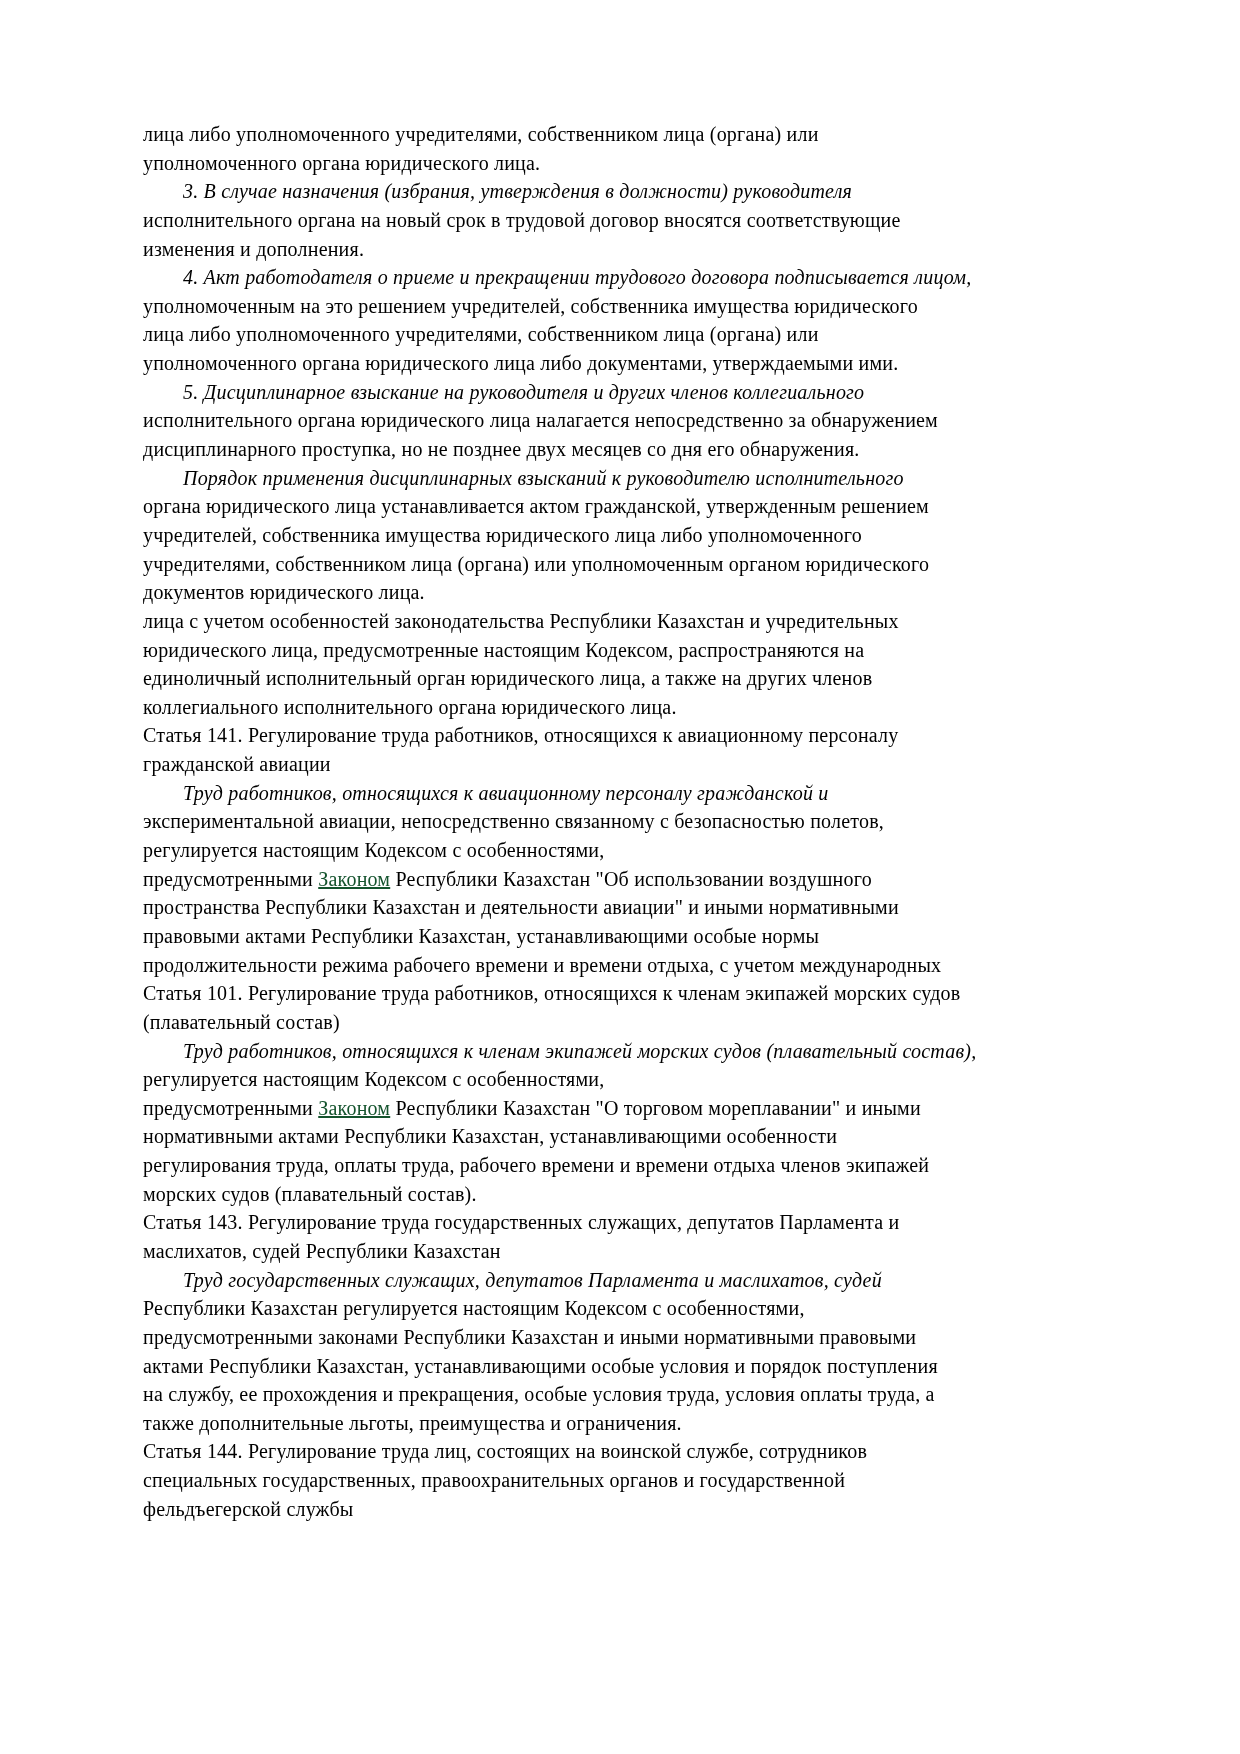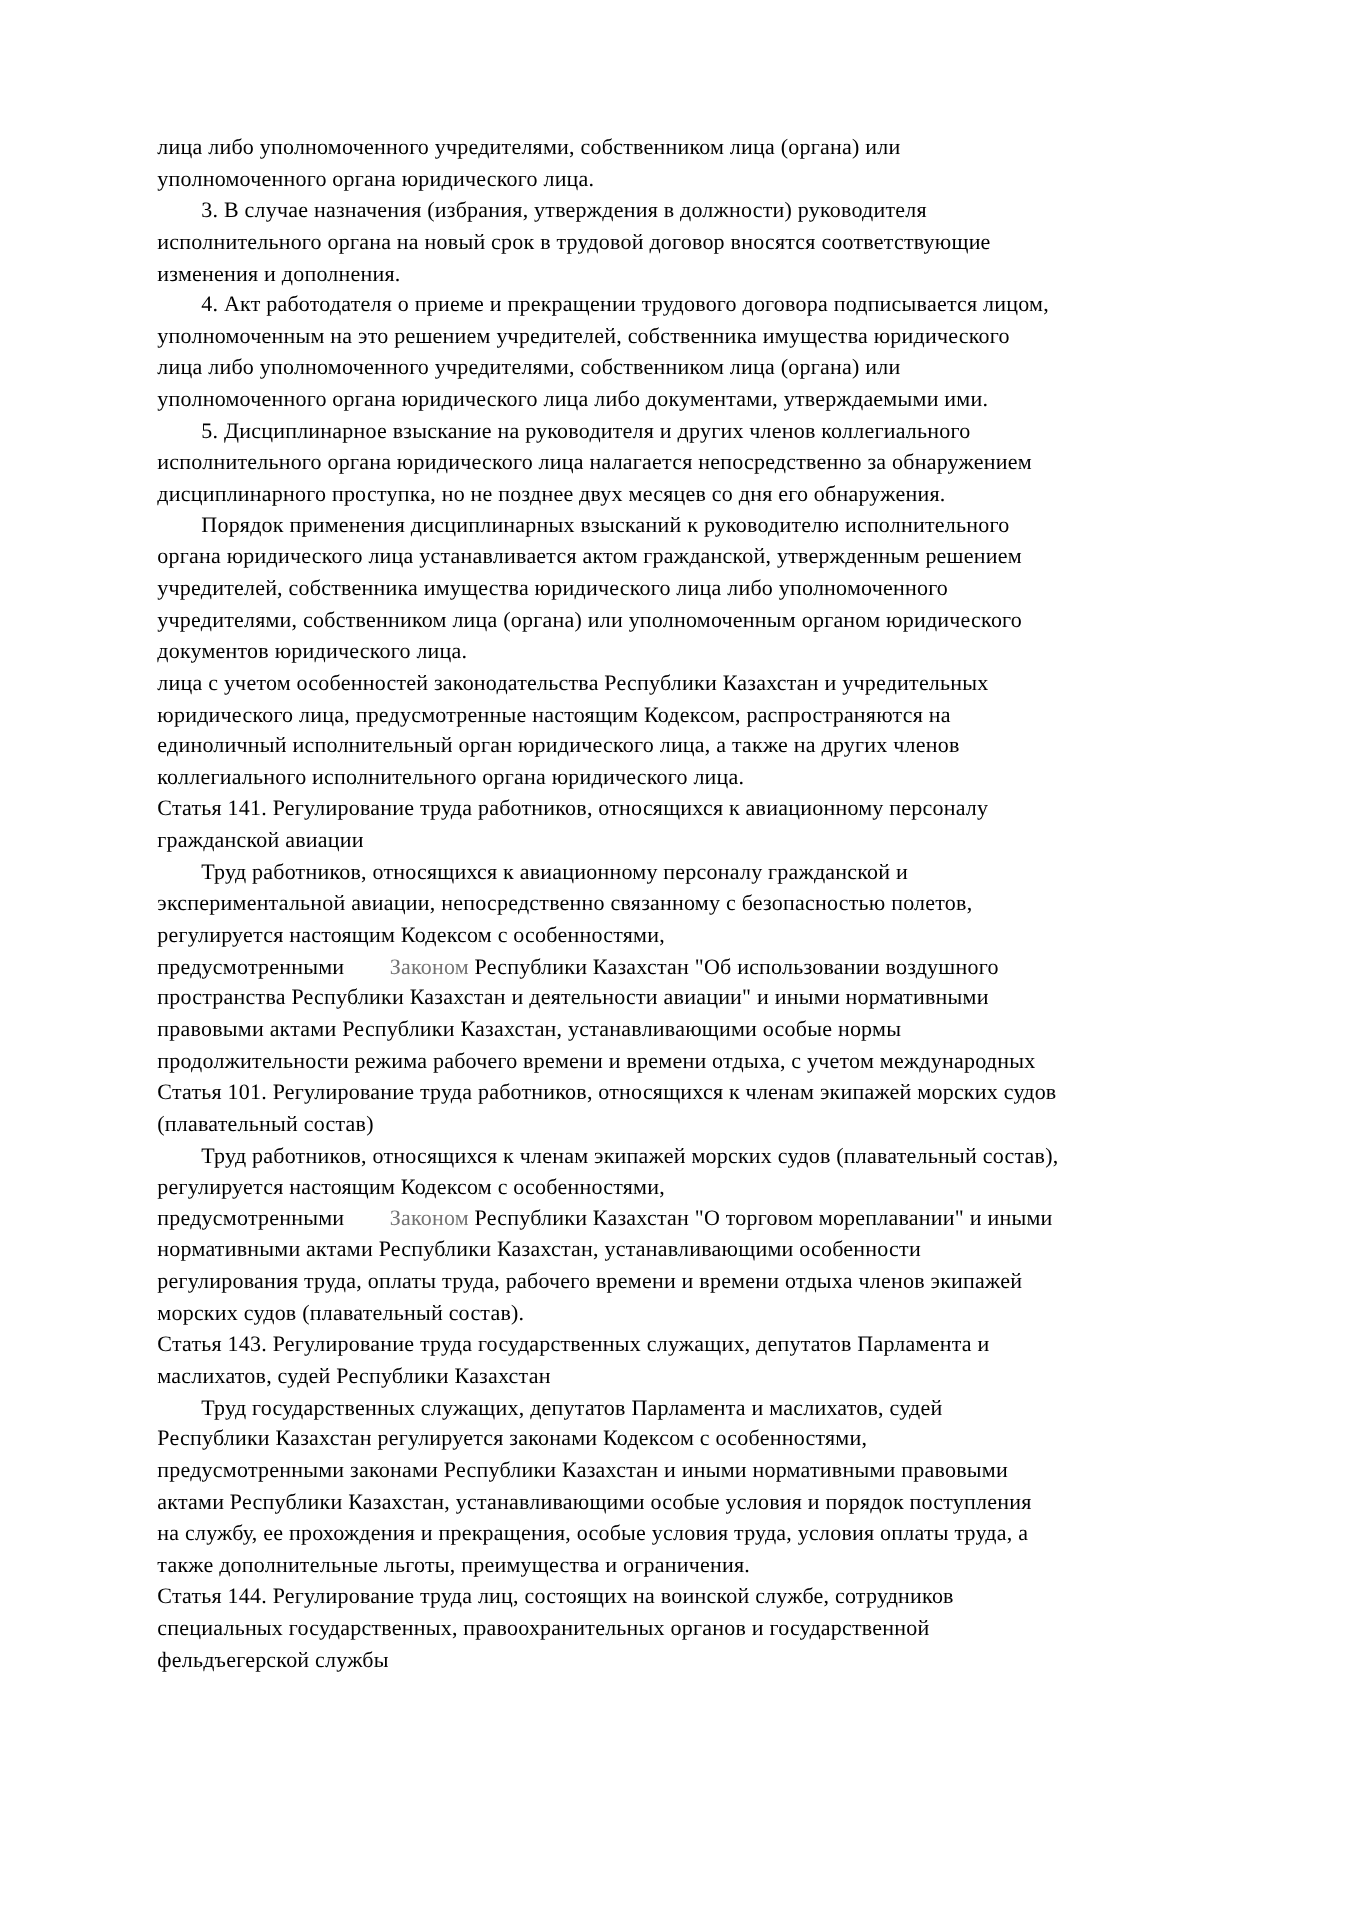--- a/index.html
+++ b/index.html
@@ -24,25 +24,26 @@
   .line {
     font-size: 20px;
     line-height: 28.65px;
     height: 28.65px;
     white-space: pre;
     letter-spacing: 0.2px;
     color: #000000;
   }
   .indent {
     padding-left: 40px;
+    font-style: italic;
   }
   .doclink {
-    color: #737373;
+    color: #14532d;
+    text-decoration: underline;
     cursor: pointer;
-    margin-left: 36px;
   }
 </style>
 </head>
 <body>
 
 <div class="page">
   <div class="line">лица либо уполномоченного учредителями, собственником лица (органа) или</div>
   <div class="line">уполномоченного органа юридического лица.</div>
   <div class="line indent">3. В случае назначения (избрания, утверждения в должности) руководителя</div>
   <div class="line">исполнительного органа на новый срок в трудовой договор вносятся соответствующие</div>
@@ -76,21 +77,21 @@
   <div class="line">(плавательный состав)</div>
   <div class="line indent">Труд работников, относящихся к членам экипажей морских судов (плавательный состав),</div>
   <div class="line">регулируется настоящим Кодексом с особенностями,</div>
   <div class="line"><span>предусмотренными </span><a class="doclink">Законом</a><span> Республики Казахстан "О торговом мореплавании" и иными</span></div>
   <div class="line">нормативными актами Республики Казахстан, устанавливающими особенности</div>
   <div class="line">регулирования труда, оплаты труда, рабочего времени и времени отдыха членов экипажей</div>
   <div class="line">морских судов (плавательный состав).</div>
   <div class="line">Статья 143. Регулирование труда государственных служащих, депутатов Парламента и</div>
   <div class="line">маслихатов, судей Республики Казахстан</div>
   <div class="line indent">Труд государственных служащих, депутатов Парламента и маслихатов, судей</div>
-  <div class="line">Республики Казахстан регулируется законами Кодексом с особенностями,</div>
+  <div class="line">Республики Казахстан регулируется настоящим Кодексом с особенностями,</div>
   <div class="line">предусмотренными законами Республики Казахстан и иными нормативными правовыми</div>
   <div class="line">актами Республики Казахстан, устанавливающими особые условия и порядок поступления</div>
   <div class="line">на службу, ее прохождения и прекращения, особые условия труда, условия оплаты труда, а</div>
   <div class="line">также дополнительные льготы, преимущества и ограничения.</div>
   <div class="line">Статья 144. Регулирование труда лиц, состоящих на воинской службе, сотрудников</div>
   <div class="line">специальных государственных, правоохранительных органов и государственной</div>
   <div class="line">фельдъегерской службы</div>
 </div>
 
 </body></html>

